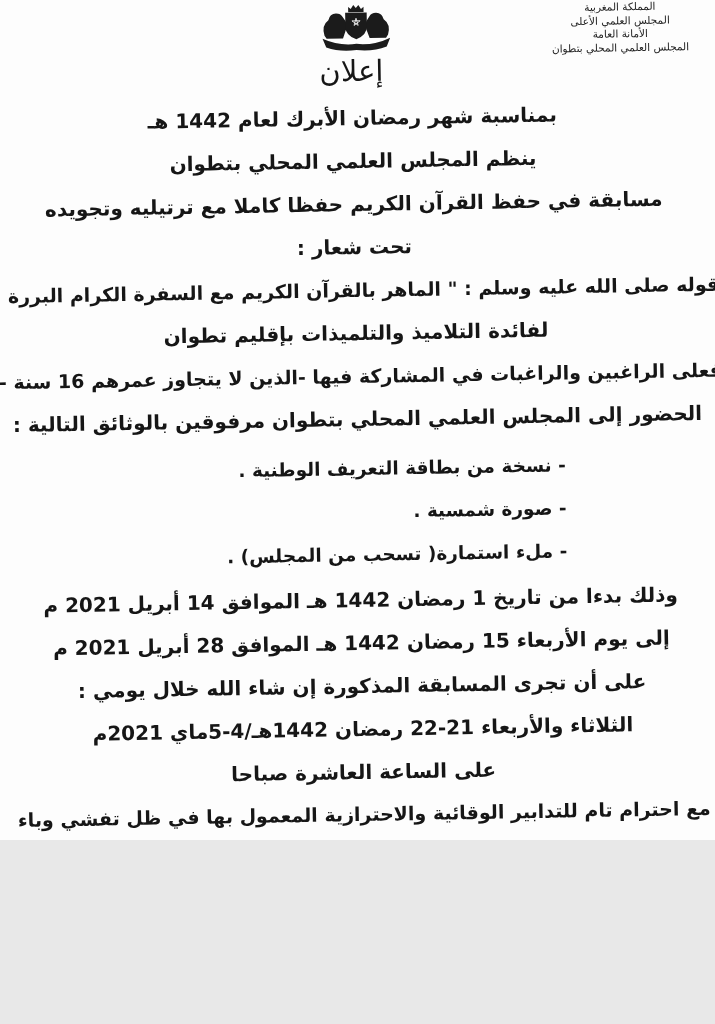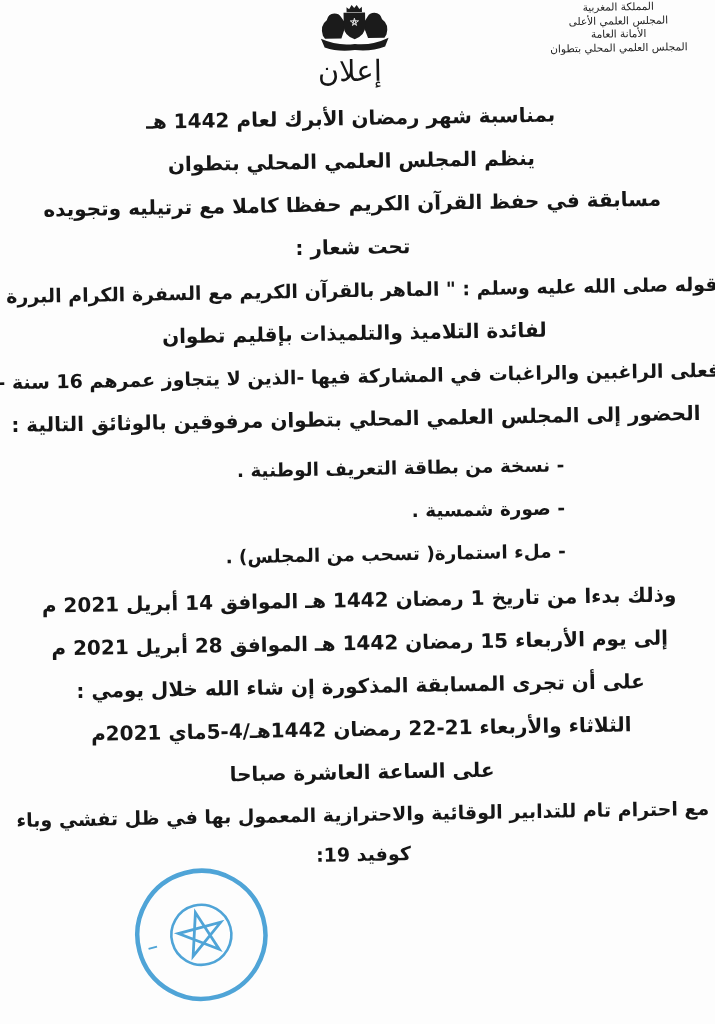--- a/index.html
+++ b/index.html
@@ -1,18 +1,18 @@
 <!DOCTYPE html>
 <html lang="ar" dir="rtl"><head>
 <meta charset="utf-8">
 <style>
   html,body{margin:0;padding:0;background:#e8e8e8;}
   .page{
     position:relative;
-    width:715px;height:1024px;
+    width:715px;height:840px;
     margin:0 auto;
     background:#fdfdfd;
     overflow:hidden;
     font-family:"DejaVu Sans", sans-serif;
     color:#161616;
     direction:rtl;
   }
   .tilt{position:absolute;inset:0;transform:rotate(-1deg);transform-origin:50% 50%;}
   .letterhead{
     position:absolute;top:5px;right:8px;width:160px;

